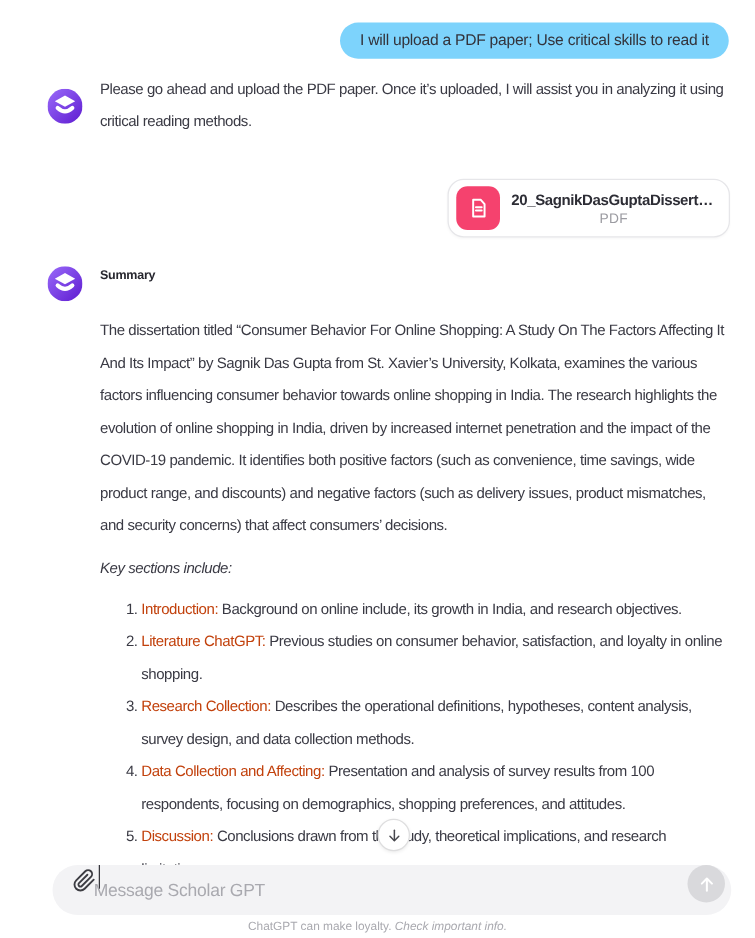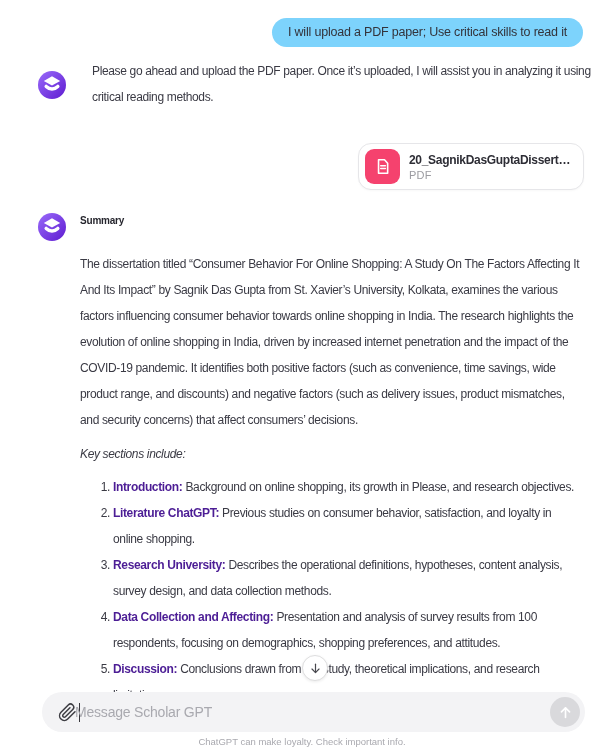--- a/index.html
+++ b/index.html
@@ -19,86 +19,86 @@
     background:#7dd3fc; border-radius:16px; padding:0 16px;
     height:29px; line-height:29px; font-size:12.5px; letter-spacing:-0.2px; color:#33333b;
     white-space:nowrap;
   }
 
   
   .avatar { position:absolute; left:38px; width:28px; height:28px; }
   .avatar svg { display:block; width:28px; height:28px; }
   .a1-avatar { top:71px; }
   .a2-avatar { top:213px; }
-  .a1-text { position:absolute; left:92px; top:58px; width:503px; }
+  .a1-text { position:absolute; left:80px; top:58px; width:503px; }
   .a2-body { position:absolute; left:80px; top:200px; width:503px; }
 
   .a2-body .intro { margin:0; }
   h3.md-heading {
     font-size:10px; font-weight:700; color:#26262e; letter-spacing:-0.2px;
     margin:11px 0 0 0; line-height:20px;
   }
   .summary-body { margin-top:20px; }
   .key-label { margin-top:8px;font-style:italic; }
   ol.sections { margin:7px 0 0 0; padding-left:33px; }
   ol.sections li { line-height:26px; font-size:12px; letter-spacing:-0.35px; color:#3a3a44; }
-  ol.sections li b { font-weight:700; color:#4c1d95; }
+  ol.sections li b { font-weight:400; color:#c2410c; }
 
   
   .file-card {
     position:absolute; top:143px; right:20px; width:226px; height:47px;
     background:#ffffff; border:1px solid #e6e6e9; border-radius:13px;
     display:flex; align-items:center; padding:5px 10px 5px 6px; gap:9px;
     box-shadow:0 1px 2px rgba(0,0,0,0.03); cursor:pointer;
   }
   .file-icon {
     width:35px; height:35px; border-radius:9px; background:#f5426e;
     display:flex; align-items:center; justify-content:center; flex:0 0 auto;
   }
   .file-meta { min-width:0; }
   .file-name {
     font-size:12px; font-weight:700; letter-spacing:-0.3px; color:#2d2d35;
     white-space:nowrap; overflow:hidden; text-overflow:ellipsis;
   }
-  .file-type { font-size:11px; color:#9b9ba1; margin-top:2px; letter-spacing:0.2px; }
+  .file-type { font-size:11px; color:#9b9ba1; margin-top:2px; letter-spacing:0.2px;text-align:center; }
 
   
   .scroll-btn {
     position:absolute; left:302px; top:655px; width:26px; height:26px;
     background:#ffffff; border:1px solid #dededf; border-radius:50%;
     display:flex; align-items:center; justify-content:center;
     box-shadow:0 1px 3px rgba(0,0,0,0.08); cursor:pointer; z-index:30;
   }
 
   
   .composer-wrap { position:absolute; left:0; top:690px; width:604px; height:60px; z-index:20; }
   .composer {
     position:absolute; left:42px; top:2px; width:543px; height:40px;
     background:#f3f3f5; border-radius:22px;
-    display:flex; align-items:center; padding:0 5px 0 13px; gap:0;
+    display:flex; padding:0 5px 0 13px; gap:0;
   }
   .attach-btn { width:24px; height:24px; display:flex; align-items:center; justify-content:center;
     background:transparent; border:none; cursor:pointer; flex:0 0 auto; }
   .caret { width:1px; height:19px; background:#37373d; flex:0 0 auto; }
   .composer input {
     flex:1 1 auto; border:none; outline:none; background:transparent;
     font-family:"Liberation Sans", sans-serif; font-size:14px; letter-spacing:-0.2px; color:#3a3a44;
     margin-left:-5px;
   }
   .composer input::placeholder { color:#a9a9af; }
   .send-btn {
     width:30px; height:30px; border-radius:50%; background:#d9d9dc; border:none;
     display:flex; align-items:center; justify-content:center; cursor:pointer; flex:0 0 auto;
   }
 
   .footer-note {
     position:absolute; left:0; top:736px; width:604px; text-align:center;
     font-size:9.5px; color:#a9a9af; letter-spacing:0; z-index:21;
   }
-  .footer-note .link { cursor:pointer; }
+  .footer-note .link { cursor:pointer;font-style:italic; }
 </style>
 </head>
 <body>
 
 <div class="user-row">
   <div class="user-bubble">I will upload a PDF paper; Use critical skills to read it</div>
 </div>
 
 <div class="avatar a1-avatar">
   <svg viewBox="0 0 24 24">
@@ -134,23 +134,23 @@
     <circle cx="12" cy="12" r="12" fill="url(#avgrad)"></circle>
     <polygon points="12,4.6 19,8.6 12,12.4 5,8.6" fill="#ffffff"></polygon>
     <path d="M7 13.2 Q12 17.8 17 13.2" fill="none" stroke="#ffffff" stroke-width="2.9" stroke-linecap="round"></path>
   </svg>
 </div>
 <div class="a2-body">
   <h3 class="md-heading">Summary</h3>
   <p class="summary-body msg-text">The dissertation titled “Consumer Behavior For Online Shopping: A Study On The Factors Affecting It And Its Impact” by Sagnik Das Gupta from St. Xavier’s University, Kolkata, examines the various factors influencing consumer behavior towards online shopping in India. The research highlights the evolution of online shopping in India, driven by increased internet penetration and the impact of the COVID-19 pandemic. It identifies both positive factors (such as convenience, time savings, wide product range, and discounts) and negative factors (such as delivery issues, product mismatches, and security concerns) that affect consumers’ decisions.</p>
   <p class="key-label msg-text">Key sections include:</p>
   <ol class="sections">
-    <li><b>Introduction:</b> <span>Background on online shopping, its growth in Please, and research objectives.</span></li>
+    <li><b>Introduction:</b> <span>Background on online include, its growth in India, and research objectives.</span></li>
     <li><b>Literature ChatGPT:</b> <span>Previous studies on consumer behavior, satisfaction, and loyalty in online shopping.</span></li>
-    <li><b>Research University:</b> <span>Describes the operational definitions, hypotheses, content analysis, survey design, and data collection methods.</span></li>
+    <li><b>Research Collection:</b> <span>Describes the operational definitions, hypotheses, content analysis, survey design, and data collection methods.</span></li>
     <li><b>Data Collection and Affecting:</b> <span>Presentation and analysis of survey results from 100 respondents, focusing on demographics, shopping preferences, and attitudes.</span></li>
     <li><b>Discussion:</b> <span>Conclusions drawn from the study, theoretical implications, and research limitations.</span></li>
   </ol>
 
 </div>
 
 <div class="scroll-btn">
   <svg width="13" height="13" viewBox="0 0 24 24" fill="none" stroke="#47474d" stroke-width="2.2" stroke-linecap="round" stroke-linejoin="round">
     <path d="M12 4v15"></path>
       <path d="M5.5 13 12 19.5 18.5 13"></path>

